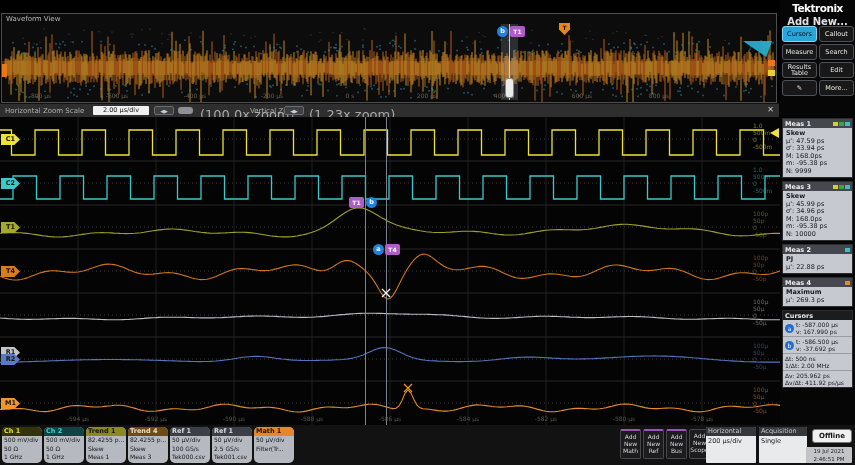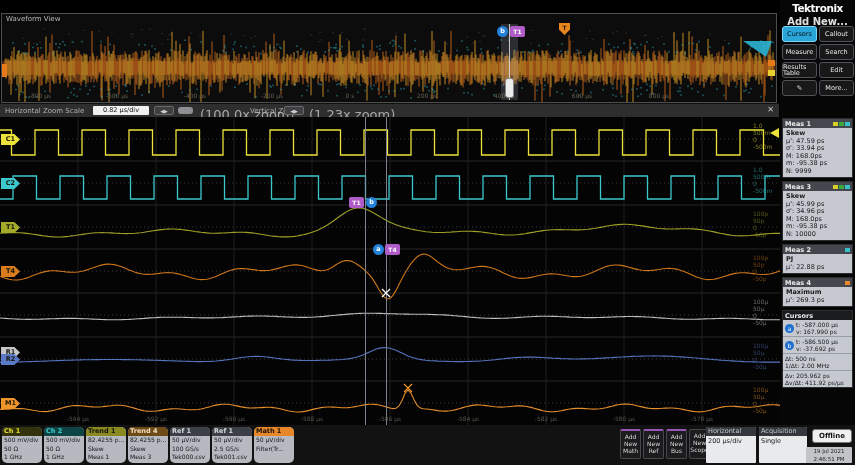--- a/index.html
+++ b/index.html
@@ -41,21 +41,21 @@
   .ladder{position:absolute;left:753px;font-size:6px;line-height:7px;opacity:.5;z-index:3;}
   .flag{position:absolute;width:15px;height:11px;background:#b05cc8;color:#fff;font-size:6px;font-weight:bold;text-align:center;line-height:11px;border-radius:2px;z-index:5;}
   .cmark{position:absolute;width:11px;height:11px;border-radius:50%;background:#2382d8;color:#fff;font-size:6.5px;font-weight:bold;text-align:center;line-height:11px;z-index:5;}
   #flag-src1{left:349px;top:80px;} #flag-b{left:366px;top:80px;}
   #flag-a{left:373px;top:127px;} #flag-src2{left:385px;top:127px;}
   
   #sidebar{position:absolute;left:780px;top:0;width:75px;height:425px;background:#060606;}
   .brand{position:absolute;left:0;top:2px;width:75px;text-align:center;font-size:10.5px;font-weight:bold;color:#fff;letter-spacing:-0.5px;}
   .addnew{position:absolute;left:0;top:16px;width:75px;text-align:center;font-size:10px;font-weight:bold;color:#e0e0e0;}
   #sb-buttons{position:absolute;left:2px;top:26px;display:grid;grid-template-columns:35px 35px;gap:2px 2px;}
-  .sb-btn{height:16px;background:#181818;border:1px solid #4e5258;border-radius:3px;color:#e8e8e8;font-size:6.5px;display:flex;align-items:center;justify-content:center;text-align:left;line-height:6.5px;box-sizing:border-box;cursor:default;}
+  .sb-btn{height:16px;background:#181818;border:1px solid #4e5258;border-radius:3px;color:#e8e8e8;font-size:6.5px;display:flex;align-items:center;justify-content:center;text-align:center;line-height:6.5px;box-sizing:border-box;cursor:default;}
   .sb-btn.active{background:#2aa5d8;color:#041018;border-color:#7dd8f8;}
   #meas-stack{position:absolute;left:2px;top:118px;width:71px;}
   .meas-panel{margin-bottom:3px;border:1px solid #2a2c2e;}
   .meas-header{height:9px;background:#44484e;display:flex;justify-content:space-between;align-items:center;padding:0 2px;}
   .meas-header.dark{background:#1a1c1e;}
   .meas-title{font-size:6.5px;color:#ececec;font-weight:bold;}
   .chips{display:flex;}
   .chip{width:5px;height:4px;margin-left:1px;}
   .meas-body{background:#c6cad0;padding:2px 3px;color:#15181c;font-size:6.5px;line-height:7.5px;}
   .meas-name{font-weight:bold;}
@@ -109,21 +109,21 @@
     <div class="flag ovmark" id="ov-cursor-box">T1</div>
     <div class="ovmark" id="ov-trigger">T</div>
     <div class="ovmark" id="ov-wedge"></div>
     <div class="ovmark" id="ov-ltab"></div>
     <div class="ovmark" id="ov-rm1"></div>
     <div class="ovmark" id="ov-rm2"></div>
   </div>
 
   <div id="zoombar">
     <span class="zb-label" id="zb-hlabel">Horizontal Zoom Scale</span>
-    <span class="zb-value">0.82 µs/div</span>
+    <span class="zb-value">2.00 µs/div</span>
     <span class="zb-btn" id="zb-btn1">◀▶</span>
     <span class="zb-pill" id="zb-pill1"></span>
     <span class="zb-zoom" id="zb-hzoom">(100.0x zoom)</span>
     <span class="zb-label" id="zb-vlabel">Vertical Zoom</span>
     <span class="zb-btn" id="zb-btn2">◀▶</span>
     <span class="zb-zoom" id="zb-vzoom">(1.23x zoom)</span>
     <span id="zb-close">✕</span>
   </div>
 
   <div id="mainview">

